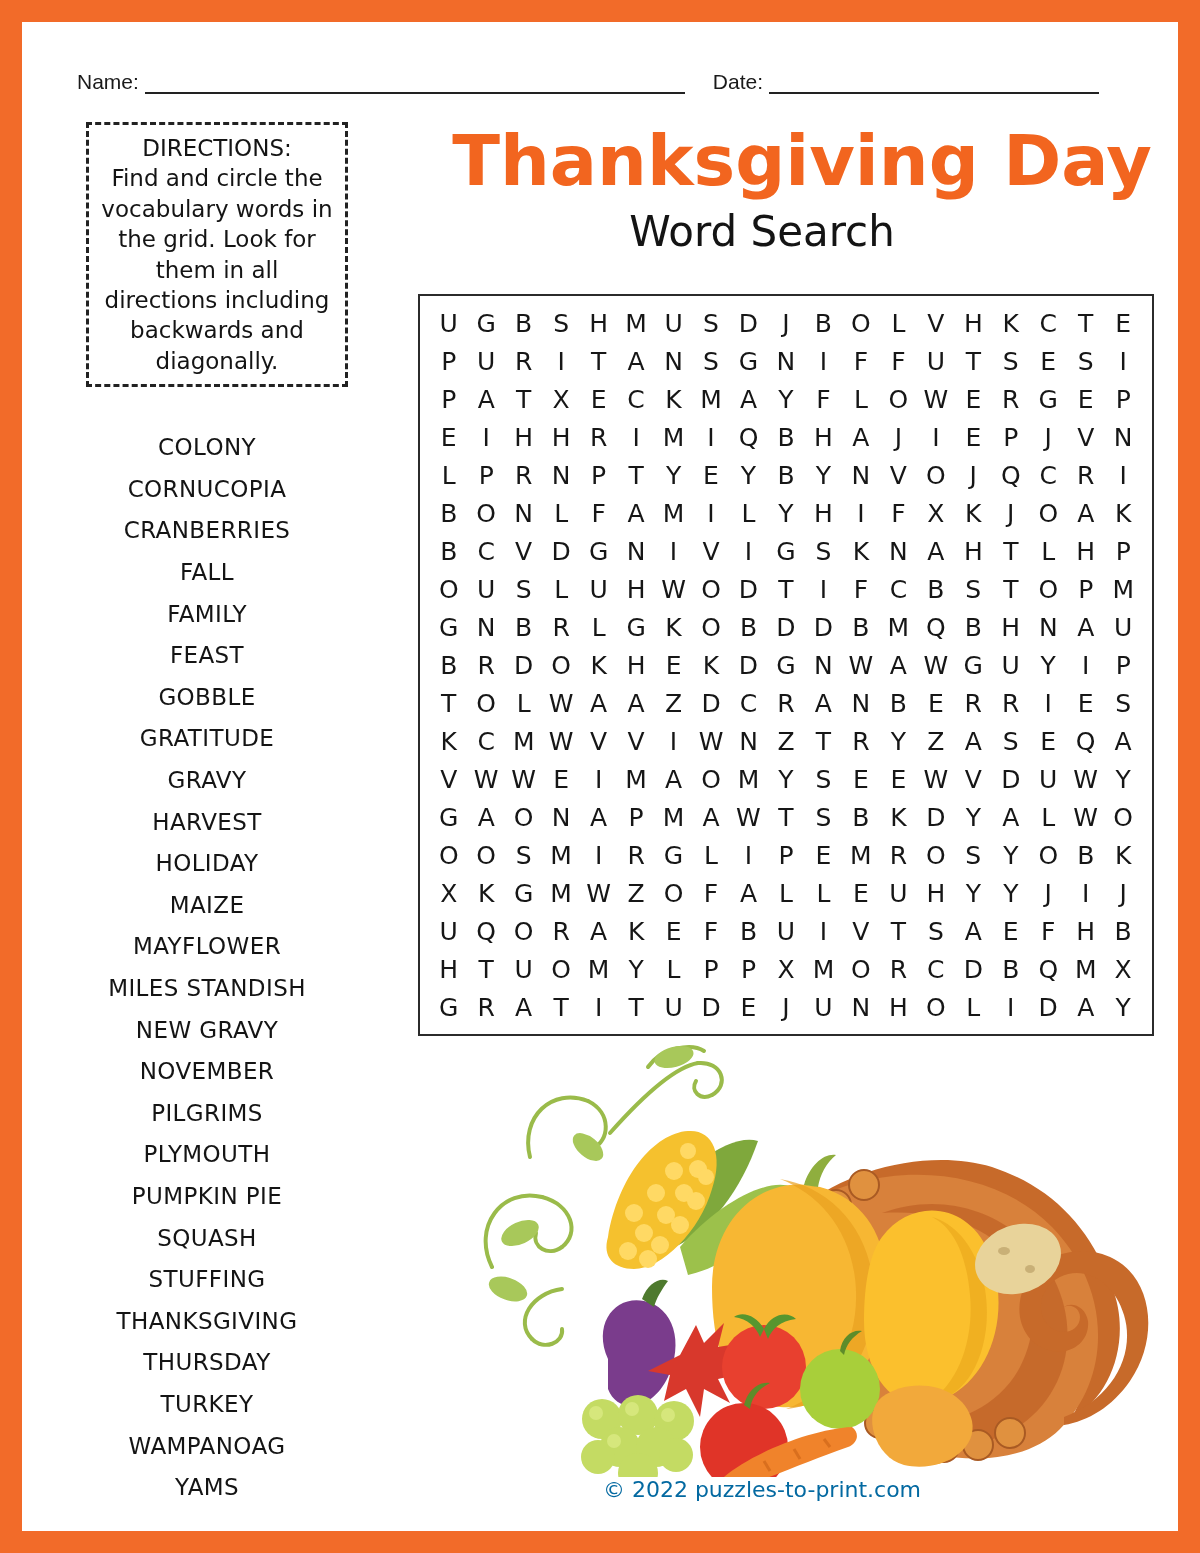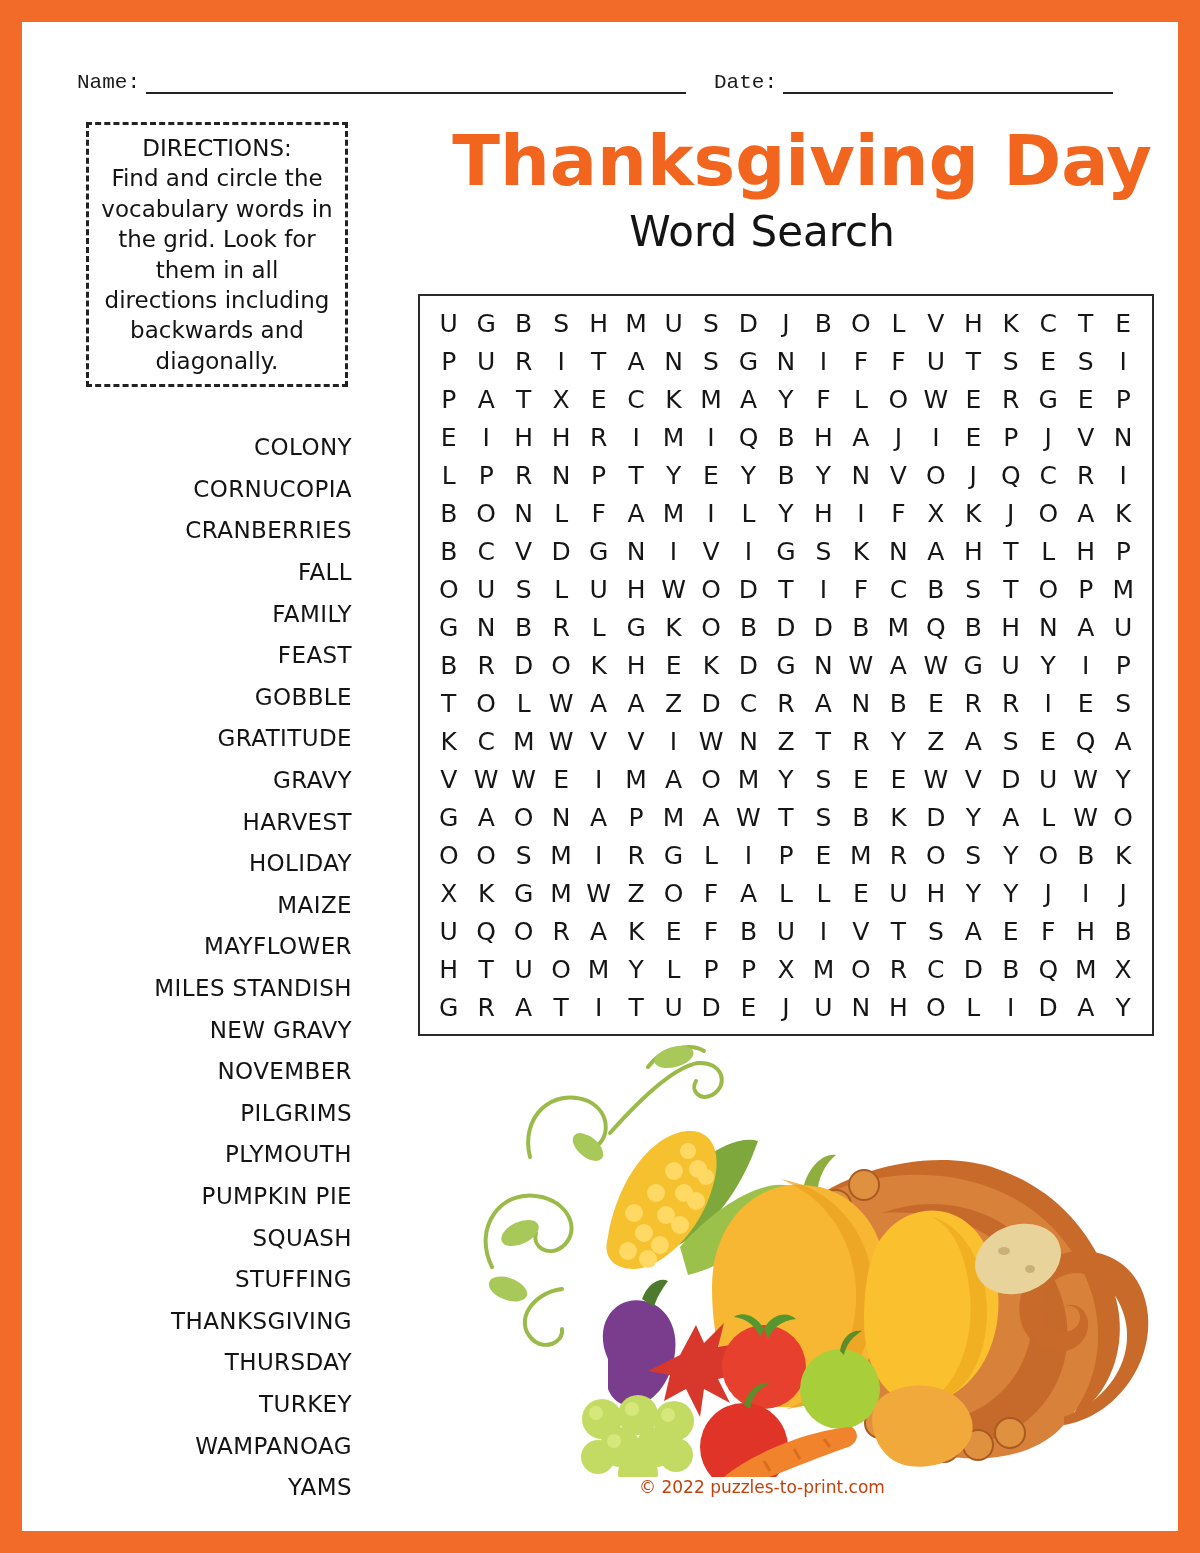--- a/index.html
+++ b/index.html
@@ -27,21 +27,21 @@
     position: absolute;
     left: 55px;
     top: 48px;
     width: 1050px;
     display: flex;
     align-items: flex-end;
     font-size: 21px;
     color: #1a1a1a;
   }
   .nd-label {
-    font-family: Liberation Mono, monospace;
+    font-family: Liberation Sans, sans-serif;
     font-size: 21px;
     padding-right: 6px;
     white-space: nowrap;
   }
   .nd-rule {
     border-bottom: 2px solid #222;
     height: 22px;
   }
   .nd-rule.name { width: 540px; }
   .nd-rule.date { width: 330px; }
@@ -67,21 +67,21 @@
     line-height: 1.32;
     color: #141414;
   }
 
   
   .wordlist {
     position: absolute;
     left: 40px;
     top: 405px;
     width: 290px;
-    text-align: right;
+    text-align: center;
   }
   .wordlist .word {
     font-size: 23px;
     letter-spacing: 0.4px;
     color: #141414;
     line-height: 1.0;
     padding: 9.3px 0;
   }
 
   
@@ -149,22 +149,22 @@
     width: 740px;
     height: 440px;
   }
 
   .credit {
     position: absolute;
     left: 350px;
     top: 1455px;
     width: 780px;
     text-align: center;
-    font-size: 17px;
-    color: #c2410c;
+    font-size: 22px;
+    color: #0369a1;
   }
 </style>
 </head>
 <body>
 
 <div class="page">
 
   <div class="namedate">
     <span class="nd-label">Name:</span>
     <span class="nd-rule name"></span>

